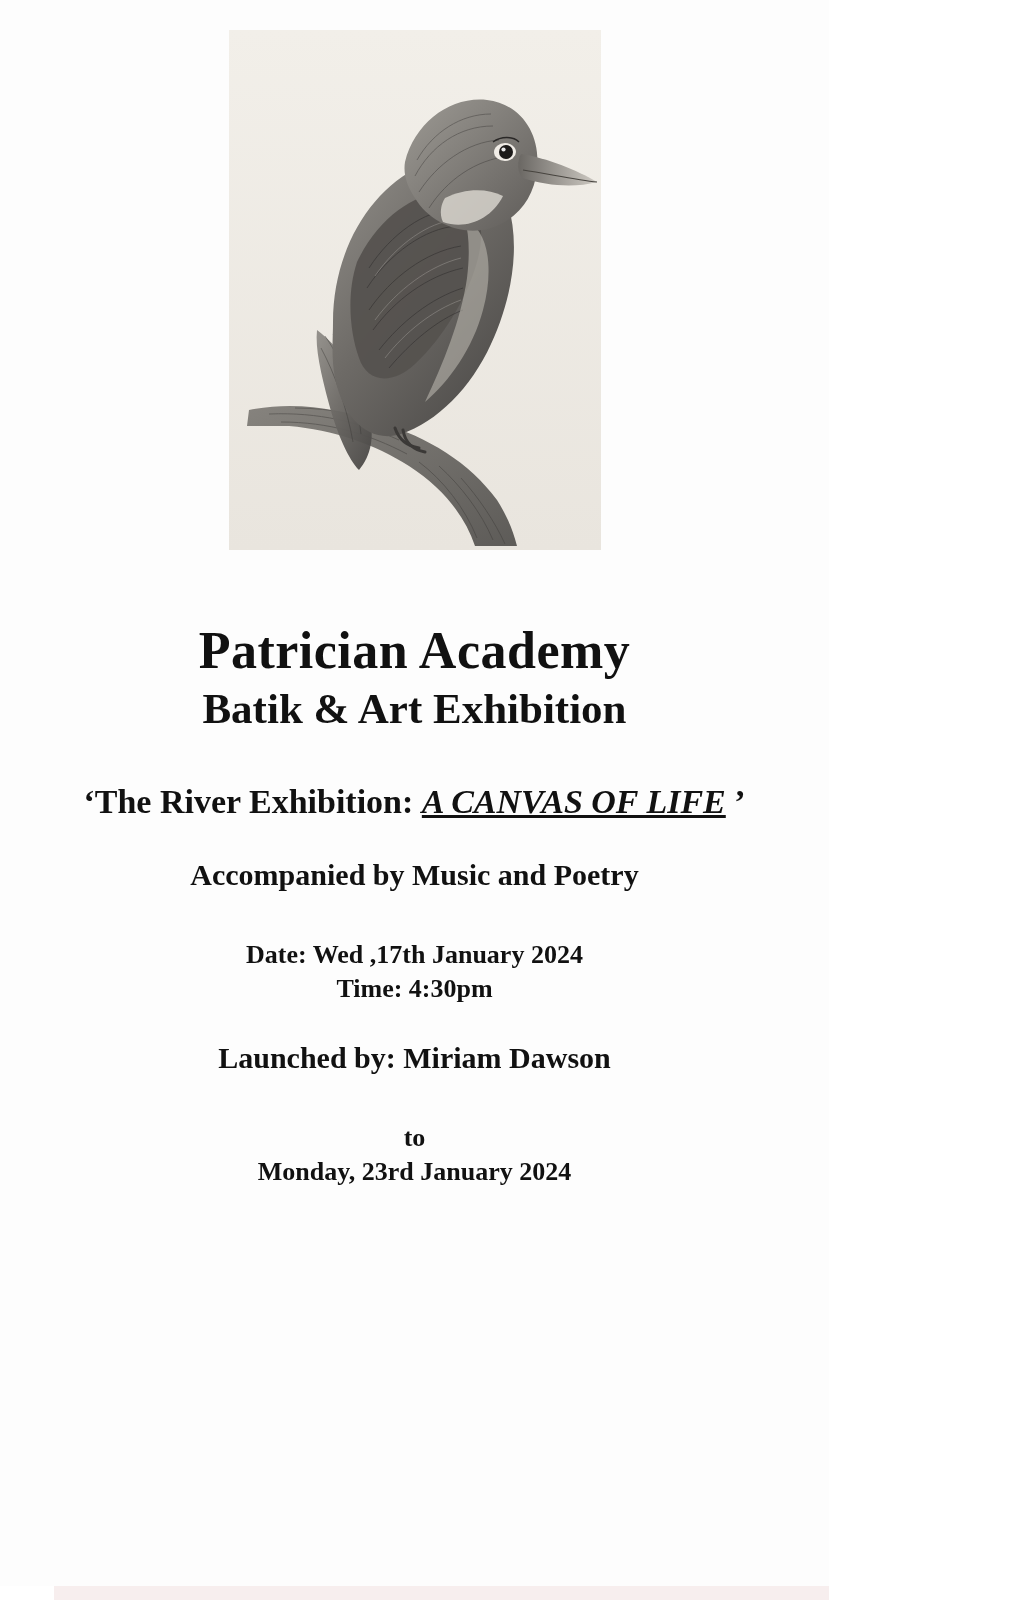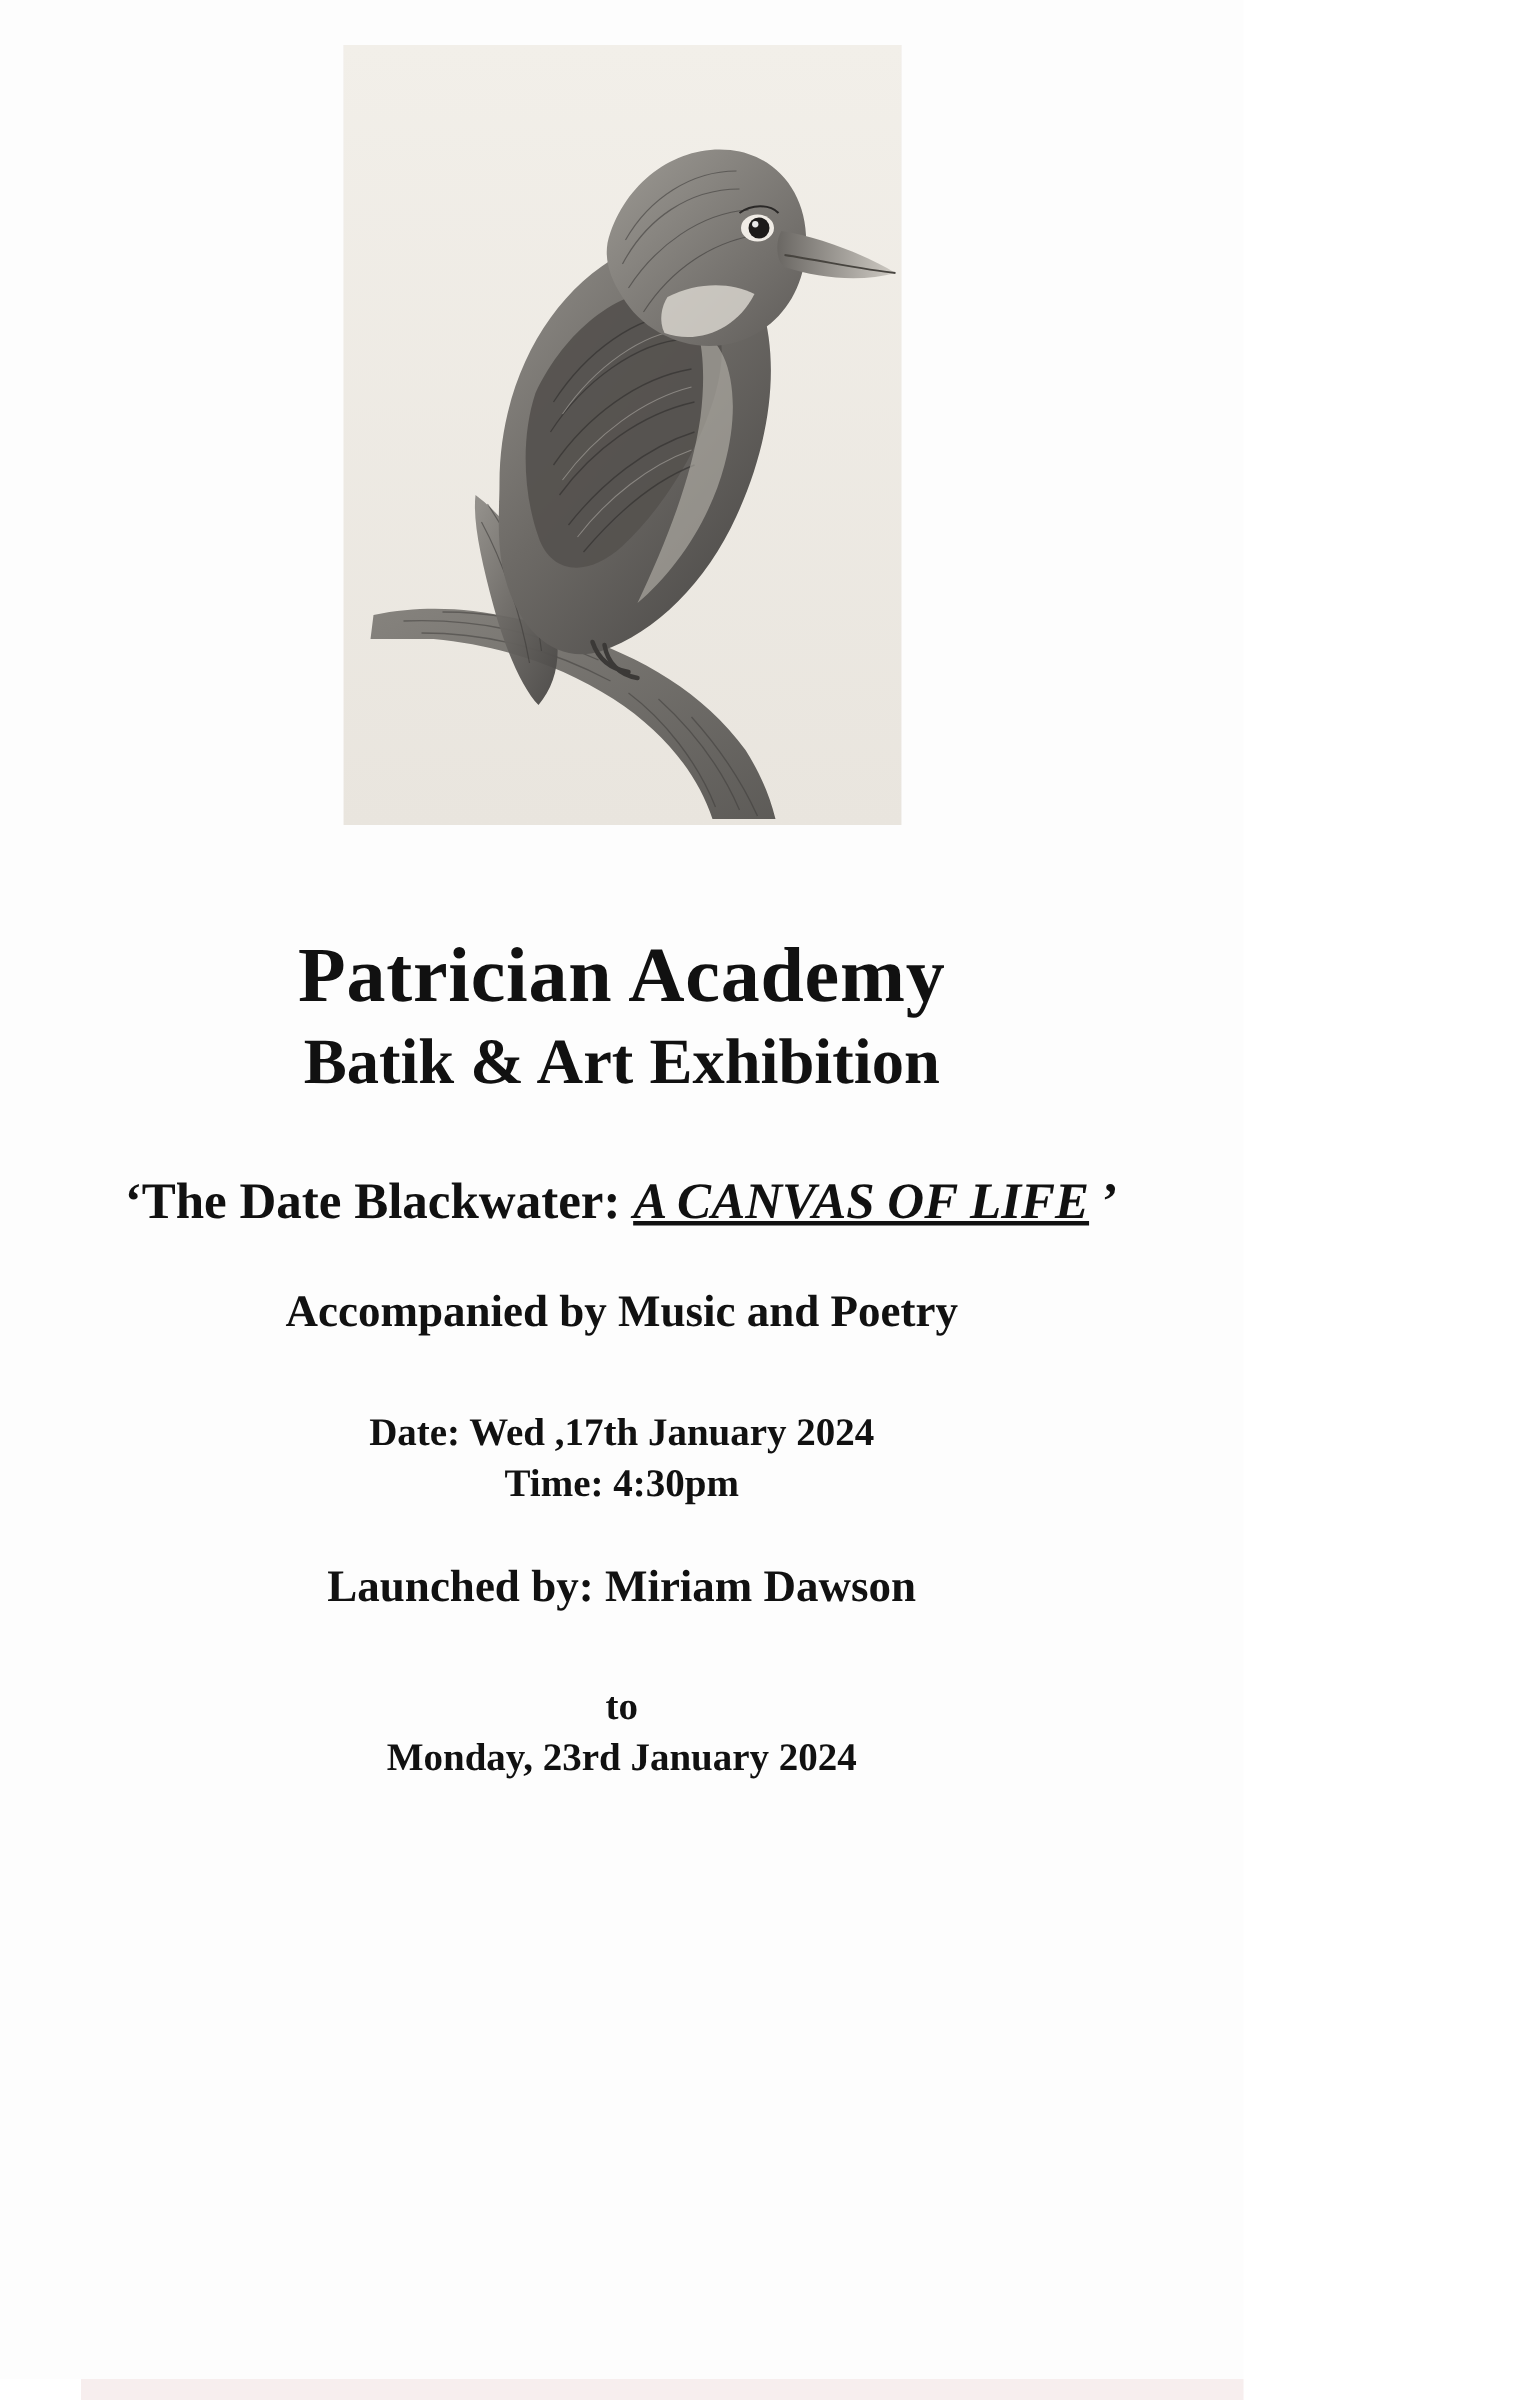--- a/index.html
+++ b/index.html
@@ -207,21 +207,21 @@
         <path d="M174 400 C176 412 184 420 196 422"></path>
       </g>
     </svg>
   </div>
 
   <div class="text-block">
 
     <div class="title-main">Patrician Academy</div>
     <div class="title-sub">Batik &amp; Art Exhibition</div>
 
-    <div class="quote-line"><span>‘</span><span>The Date Blackwater: </span><span class="emph">A CANVAS OF LIFE</span><span> ’</span></div>
+    <div class="quote-line"><span>‘</span><span>The River Exhibition: </span><span class="emph">A CANVAS OF LIFE</span><span> ’</span></div>
 
     <div class="info-line">Accompanied by Music and Poetry</div>
 
 
     <div class="info-group">
       <div class="row">Date:  Wed ,17th January 2024</div>
       <div class="row">Time: 4:30pm</div>
     </div>
 
     <div class="info-line">Launched by: Miriam Dawson</div>

